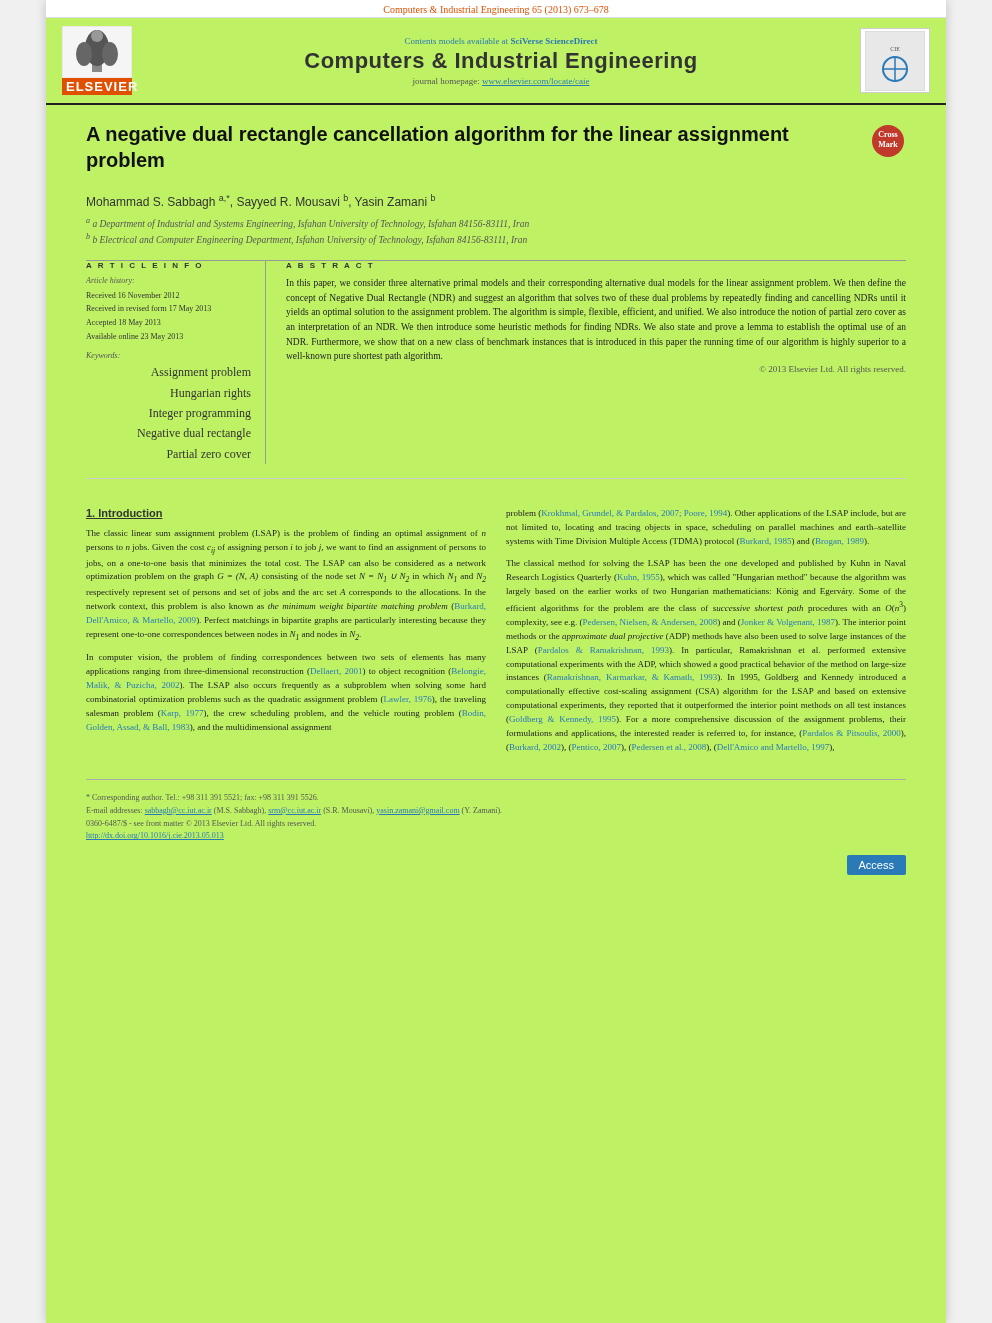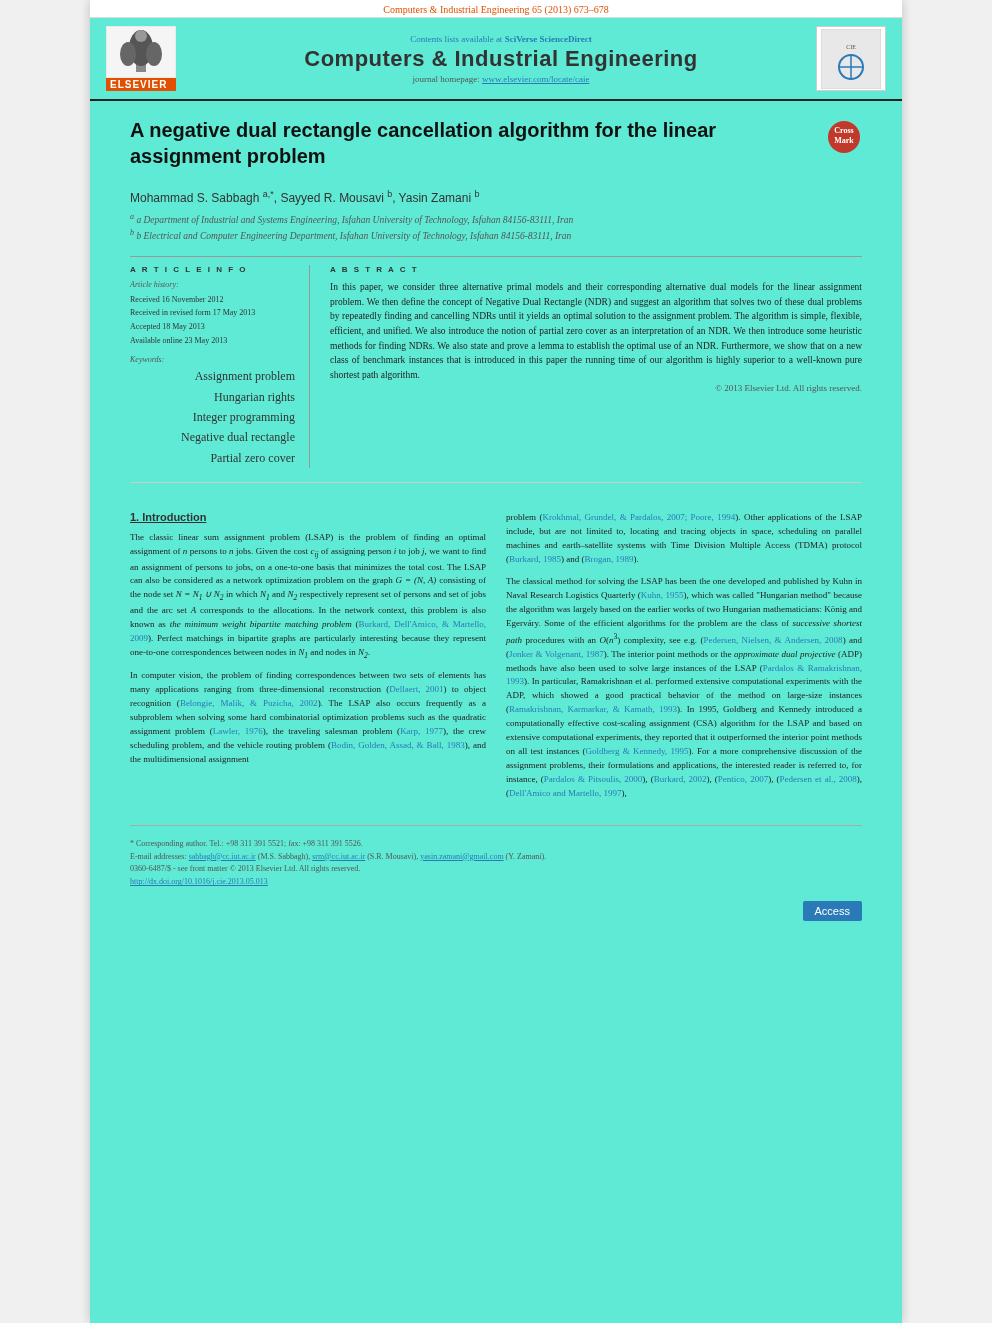--- a/index.html
+++ b/index.html
@@ -3,22 +3,22 @@
   <meta charset="utf-8">
   <style>
     * { margin: 0; padding: 0; box-sizing: border-box; }
     body {
       background: #f0f0f0;
       font-family: 'Times New Roman', Times, serif;
       width: 992px;
       min-height: 1323px;
     }
     .page {
-      background: #5eead4;
-      width: 812px;
+      background: #bef264;
+      width: 900px;
       margin: 0 auto;
       padding: 0;
       min-height: 1323px;
       box-shadow: 0 0 10px rgba(0,0,0,0.2);
     }
     
     .journal-bar {
       background: #fff;
       text-align: center;
       padding: 4px 0 2px 0;
@@ -63,27 +63,27 @@
     .journal-homepage a { color: #2a7ab8; }
     
     .elsevier-logo-img {
       display: flex;
       flex-direction: column;
       align-items: flex-start;
     }
     .elsevier-wordmark {
       background: #e05000;
       color: #fff;
-      font-size: 10px;
+      font-size: 13px;
       font-family: Arial, sans-serif;
       font-weight: bold;
       padding: 1px 4px;
       letter-spacing: 1px;
       width: 70px;
-      text-align: left;
+      text-align: right;
     }
     
     .right-logo-box {
       width: 70px;
       height: 65px;
       background: #fff;
       border: 1px solid #ccc;
       display: flex;
       align-items: center;
       justify-content: center;
@@ -127,21 +127,20 @@
       margin-bottom: 12px;
       line-height: 1.5;
     }
     .affiliations sup { font-size: 8px; }
     
     .two-col {
       display: flex;
       gap: 20px;
       margin-bottom: 14px;
       border-top: 1px solid #999;
-      padding-top: 8px;
     }
     .article-info-col {
       width: 180px;
       flex-shrink: 0;
       border-right: 1px solid #999;
       padding-right: 14px;
     }
     .abstract-col {
       flex: 1;
     }
@@ -267,21 +266,21 @@
           <circle cx="35" cy="10" r="6" fill="#999"></circle>
         </svg>
         <div class="elsevier-wordmark">
           <span>ELSEVIER</span>
         </div>
       </div>
     </div>
 
     <div class="header-center">
       <div class="sciverse-line">
-        <span>Contents lists available at</span>
+        <span>Contents models available at</span>
         <span style="color:#2a7ab8; font-weight:bold;">SciVerse ScienceDirect</span>
       </div>
       <div class="journal-title">Computers &amp; Industrial Engineering</div>
       <div class="journal-homepage">
         <span>journal homepage:</span>
         <a href="#" style="color:#2a7ab8;">www.elsevier.com/locate/caie</a>
       </div>
     </div>
 
     <div class="right-logo-box">

